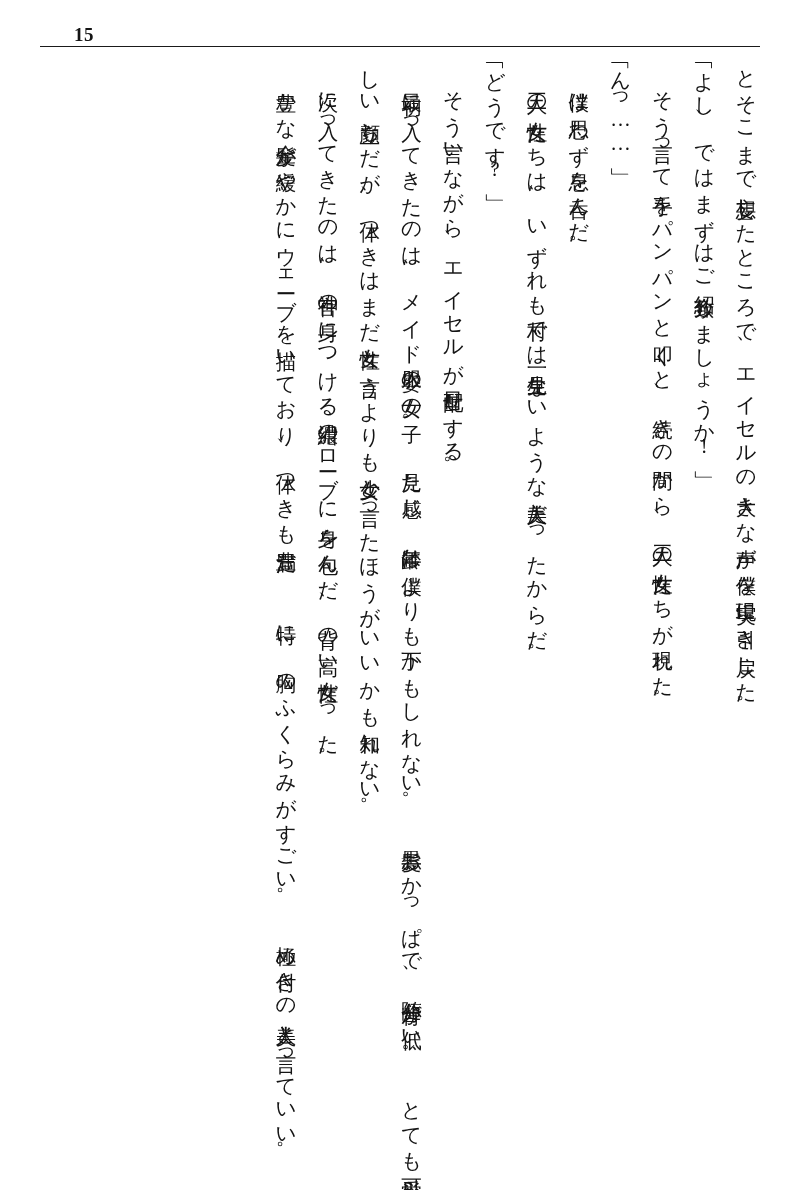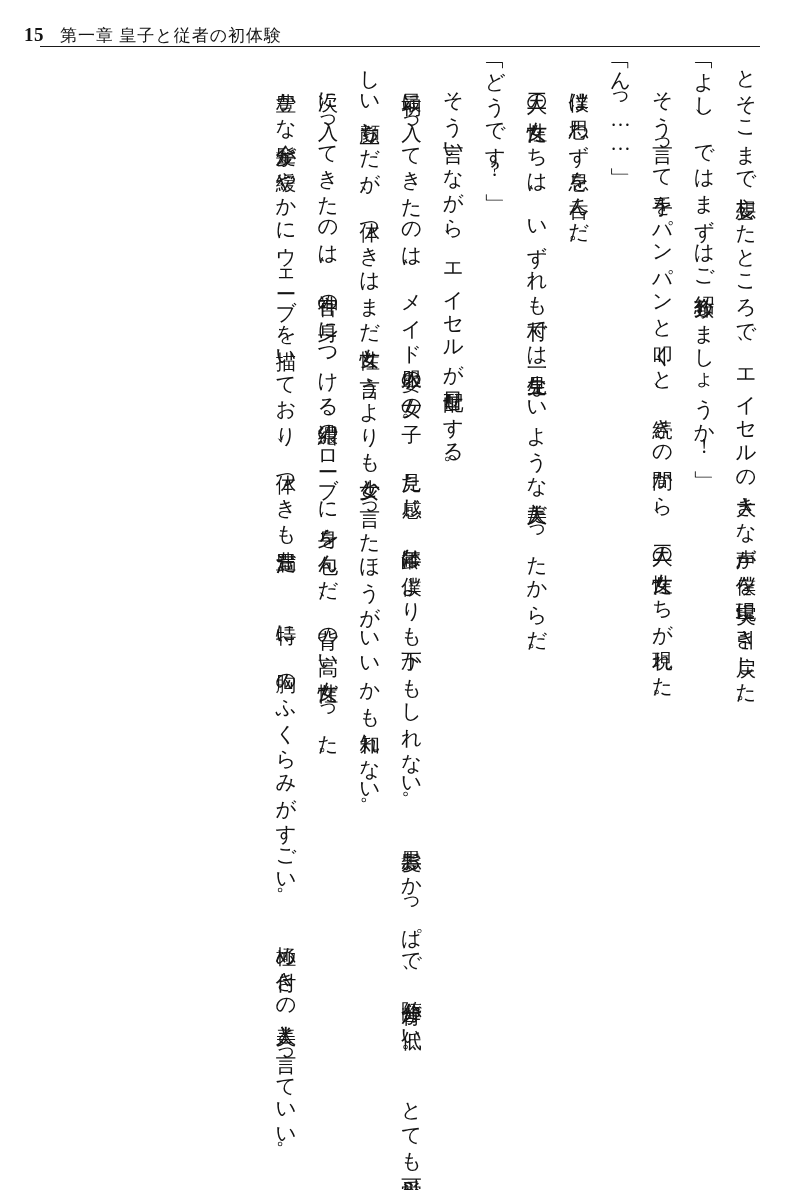--- a/index.html
+++ b/index.html
@@ -24,21 +24,21 @@
   
   .header {
     position: absolute;
     top: 18px;
     left: 0;
     right: 0;
     height: 34px;
     display: flex;
     align-items: center;
     justify-content: flex-start;
-    padding-left: 24px;
+    padding-left: 74px;
     box-sizing: border-box;
     text-align: right;
   }
   .page-number {
     font-size: 19px;
     font-weight: bold;
     letter-spacing: 0.5px;
     margin-right: 16px;
     color: #141414;
   }
@@ -90,21 +90,20 @@
     text-indent: 0;
   }
 </style>
 </head>
 <body>
 
 <div class="page">
 
   <div class="header">
     <span class="page-number">15</span>
-    <span class="chapter-title">第一章 皇子と従者の初体験</span>
   </div>
   <div class="header-rule"></div>
 
   <div class="body-area">
     <div class="vtext">
       <p class="noindent">とそこまで妄想したところで、エイセルの大きな声が僕を現実に引き戻した。</p>
       <p class="noindent">「よし、ではまずはご紹介致しましょうか!」</p>
       <p class="indent">そう言って手をパンパンと叩くと、続きの間から、三人の女性たちが現れた。</p>
       <p class="noindent">「んっ……」</p>
       <p class="indent">僕は思わず息を呑んだ。</p>

